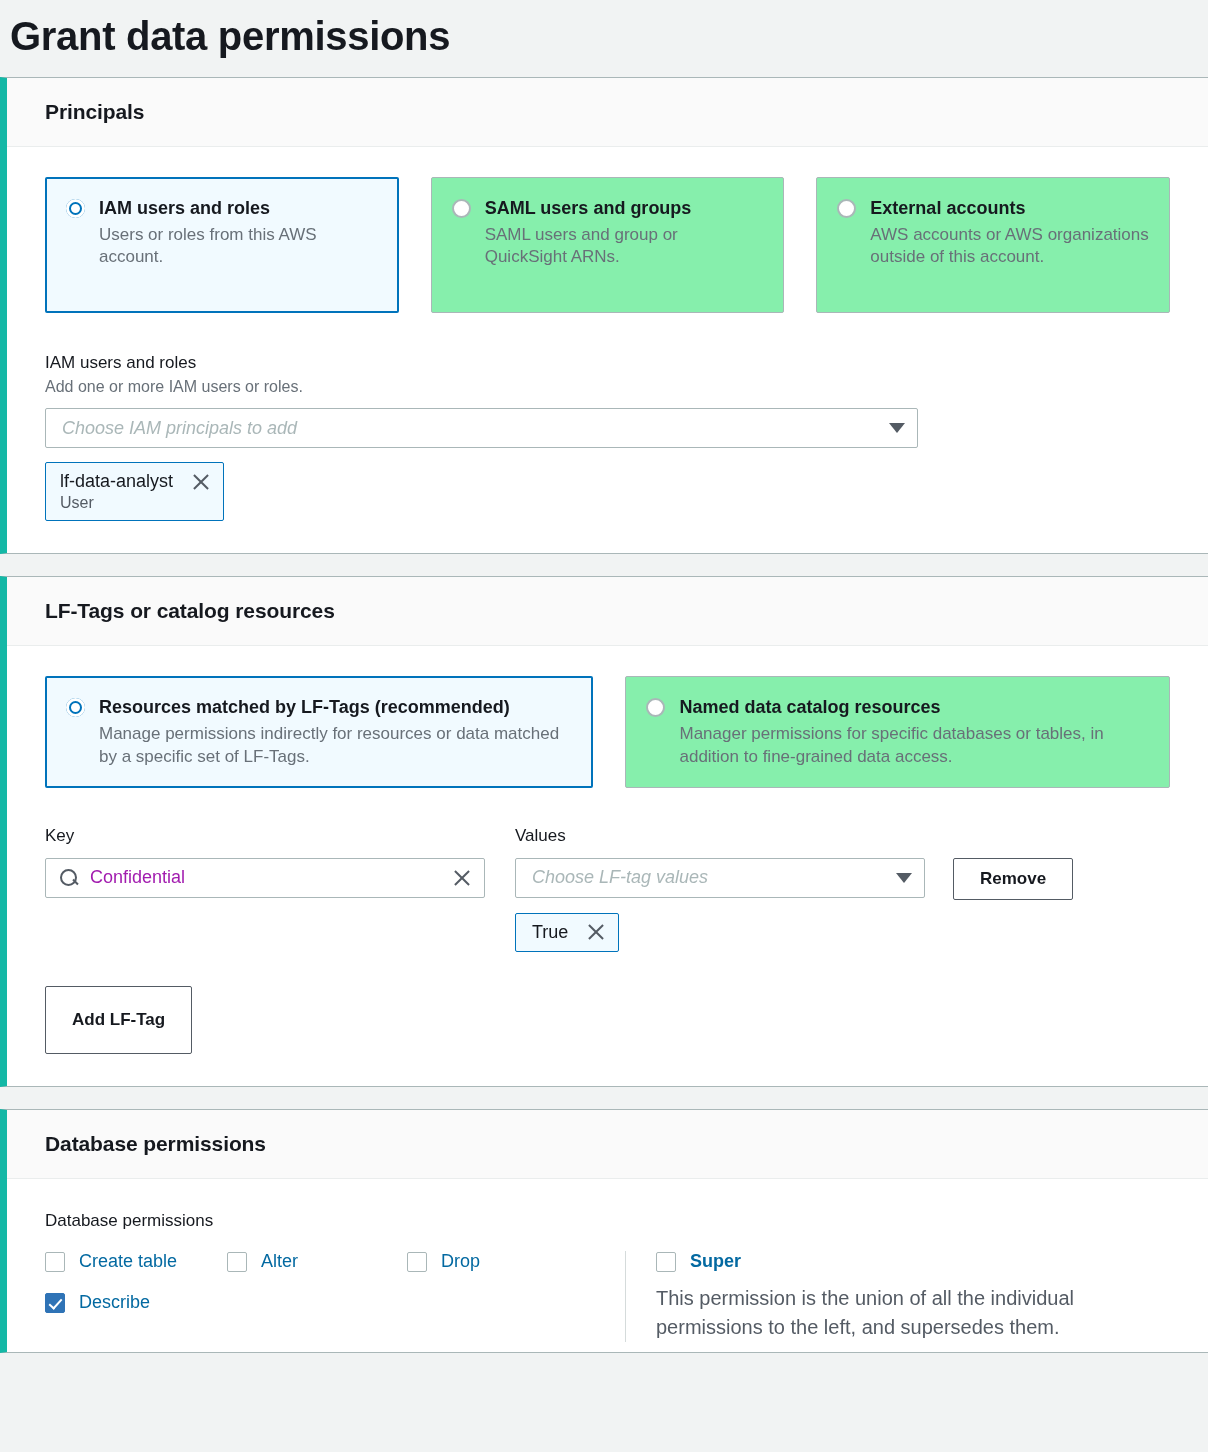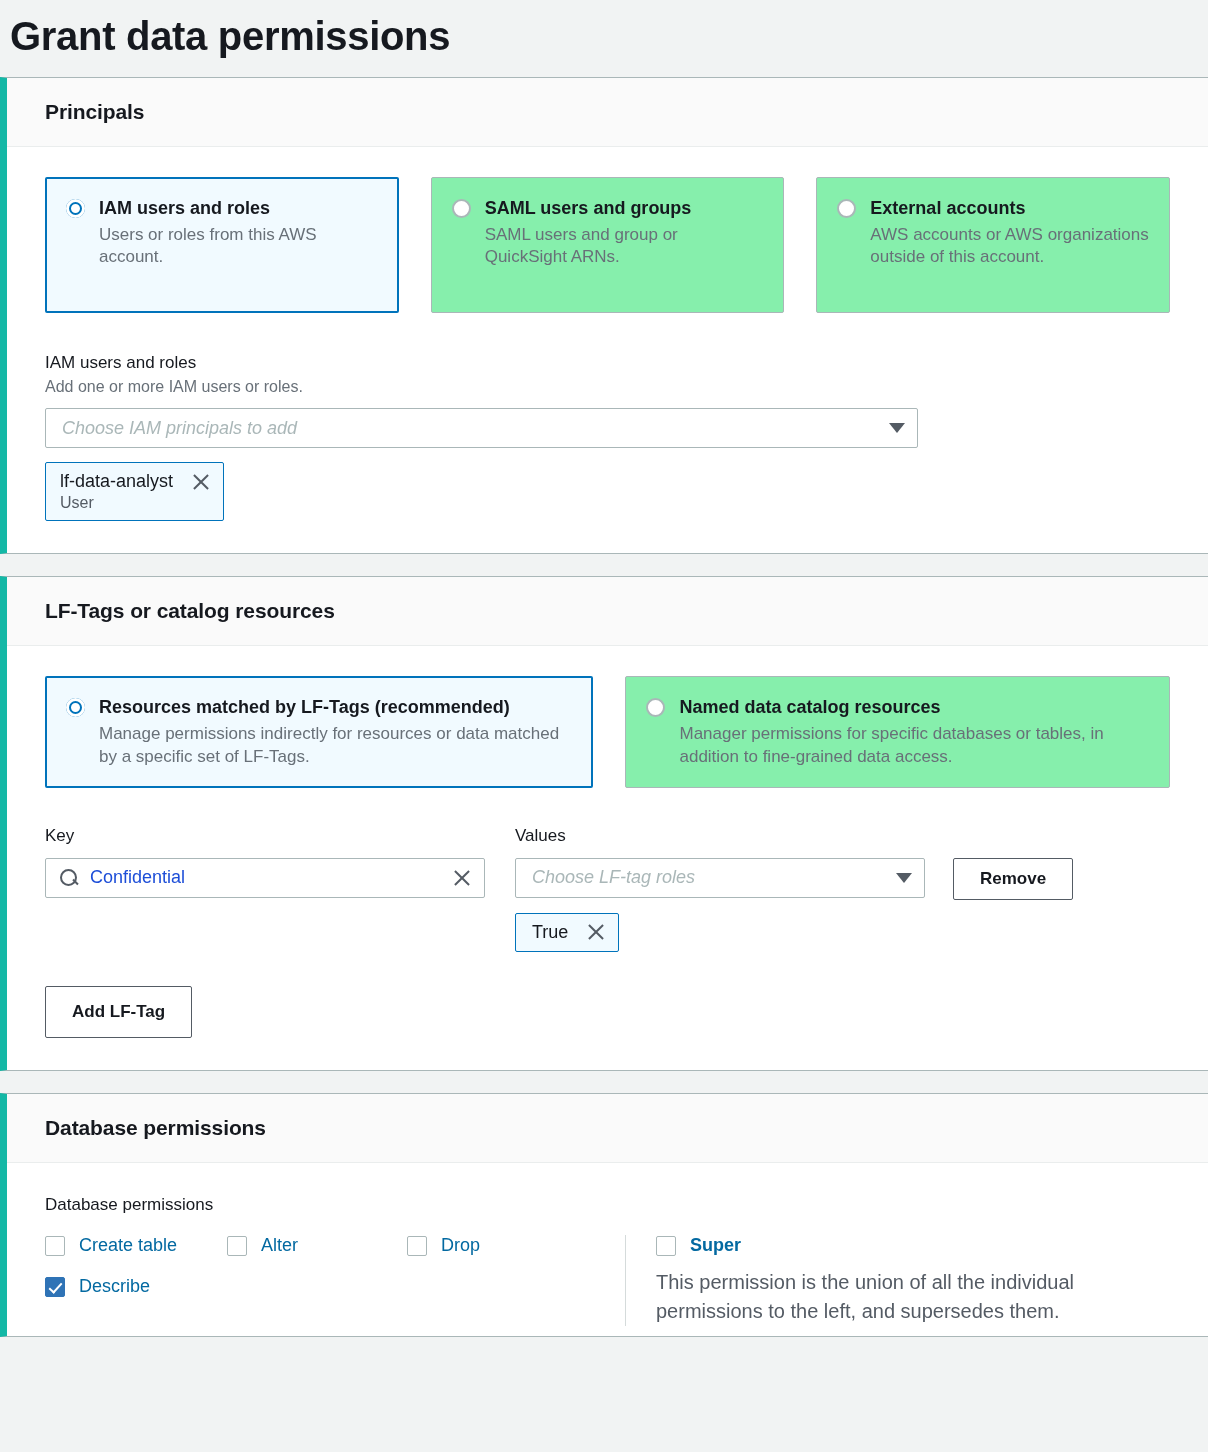--- a/index.html
+++ b/index.html
@@ -203,21 +203,21 @@
     border-radius: 50%;
   }
   .search-glyph::after {
     content: "";
     position: absolute;
     left: 12px; top: 12px;
     width: 7px; height: 2px;
     background: #545b64;
     transform: rotate(45deg);
   }
-  .search-value { flex: 1; font-size: 18px; color: #1d4ed8; }
+  .search-value { flex: 1; font-size: 18px; color: #a21caf; }
 
   .chip-sm {
     display: inline-flex;
     align-items: center;
     border: 1px solid #0073bb;
     background: #f1faff;
     border-radius: 2px;
     padding: 8px 12px 8px 16px;
     margin-top: 15px;
     font-size: 18px;
@@ -231,21 +231,21 @@
     color: #16191f;
     font-size: 17px;
     font-weight: 700;
     font-family: "Liberation Sans", sans-serif;
     padding: 10px 22px;
     border-radius: 2px;
     cursor: pointer;
     line-height: 1.2;
   }
   .btn-remove { padding: 10px 26px; }
-  .btn-add { margin-top: 34px; padding: 15px 26px; }
+  .btn-add { margin-top: 34px; padding: 23px 26px; }
 
   
   .perm-split { display: flex; margin-top: 18px; }
   .perm-left { width: 580px; padding-right: 10px; }
   .perm-right {
     border-left: 1px solid #d5dbdb;
     padding-left: 30px;
     flex: 1;
   }
   .cb-grid { display: flex; flex-wrap: wrap; }
@@ -384,21 +384,21 @@
         <div class="search-box">
           <span class="search-glyph"></span>
           <span class="search-value">Confidential</span>
           <span class="x-icon"></span>
         </div>
       </div>
 
       <div class="kv-values">
         <div class="field-label" style="margin-bottom:10px;">Values</div>
         <div class="select-box">
-          <span class="select-placeholder">Choose LF-tag roles</span>
+          <span class="select-placeholder">Choose LF-tag values</span>
           <span class="caret"></span>
         </div>
         <div class="chip-sm">
           <span>True</span>
           <span class="x-icon"></span>
         </div>
       </div>
 
       <div>
         <div class="field-label" style="margin-bottom:10px;visibility:hidden;">&nbsp;</div>

